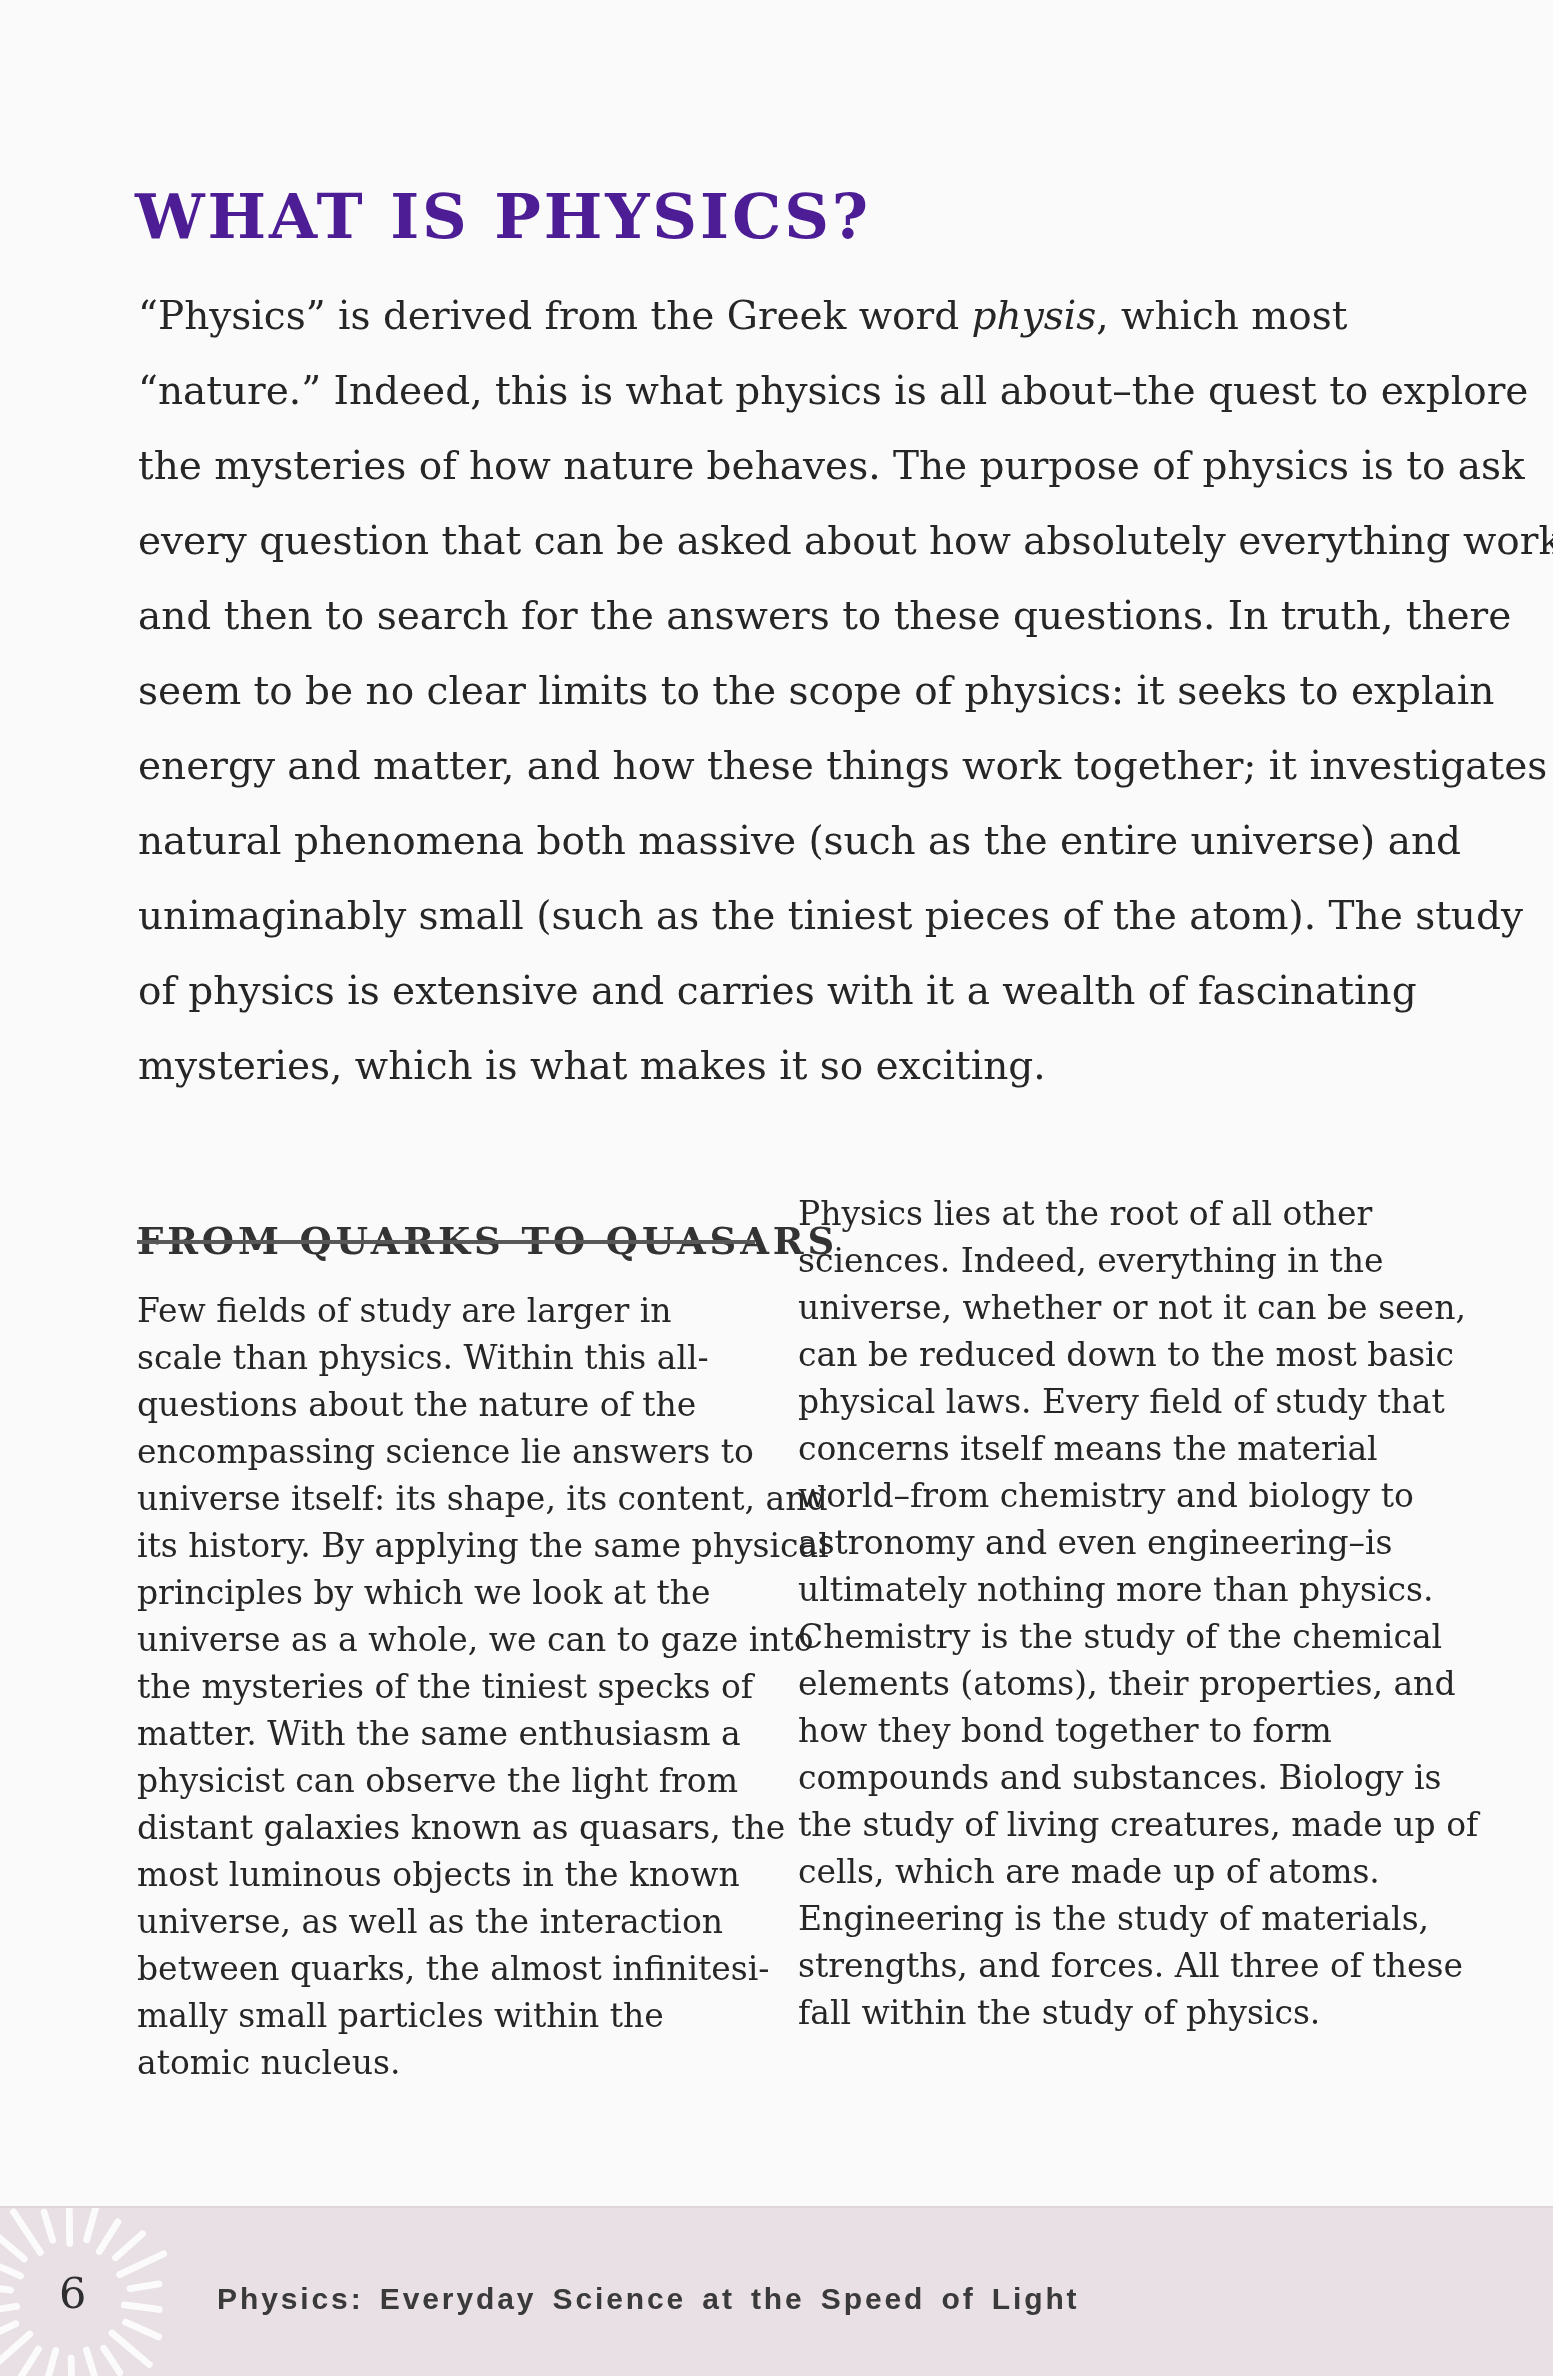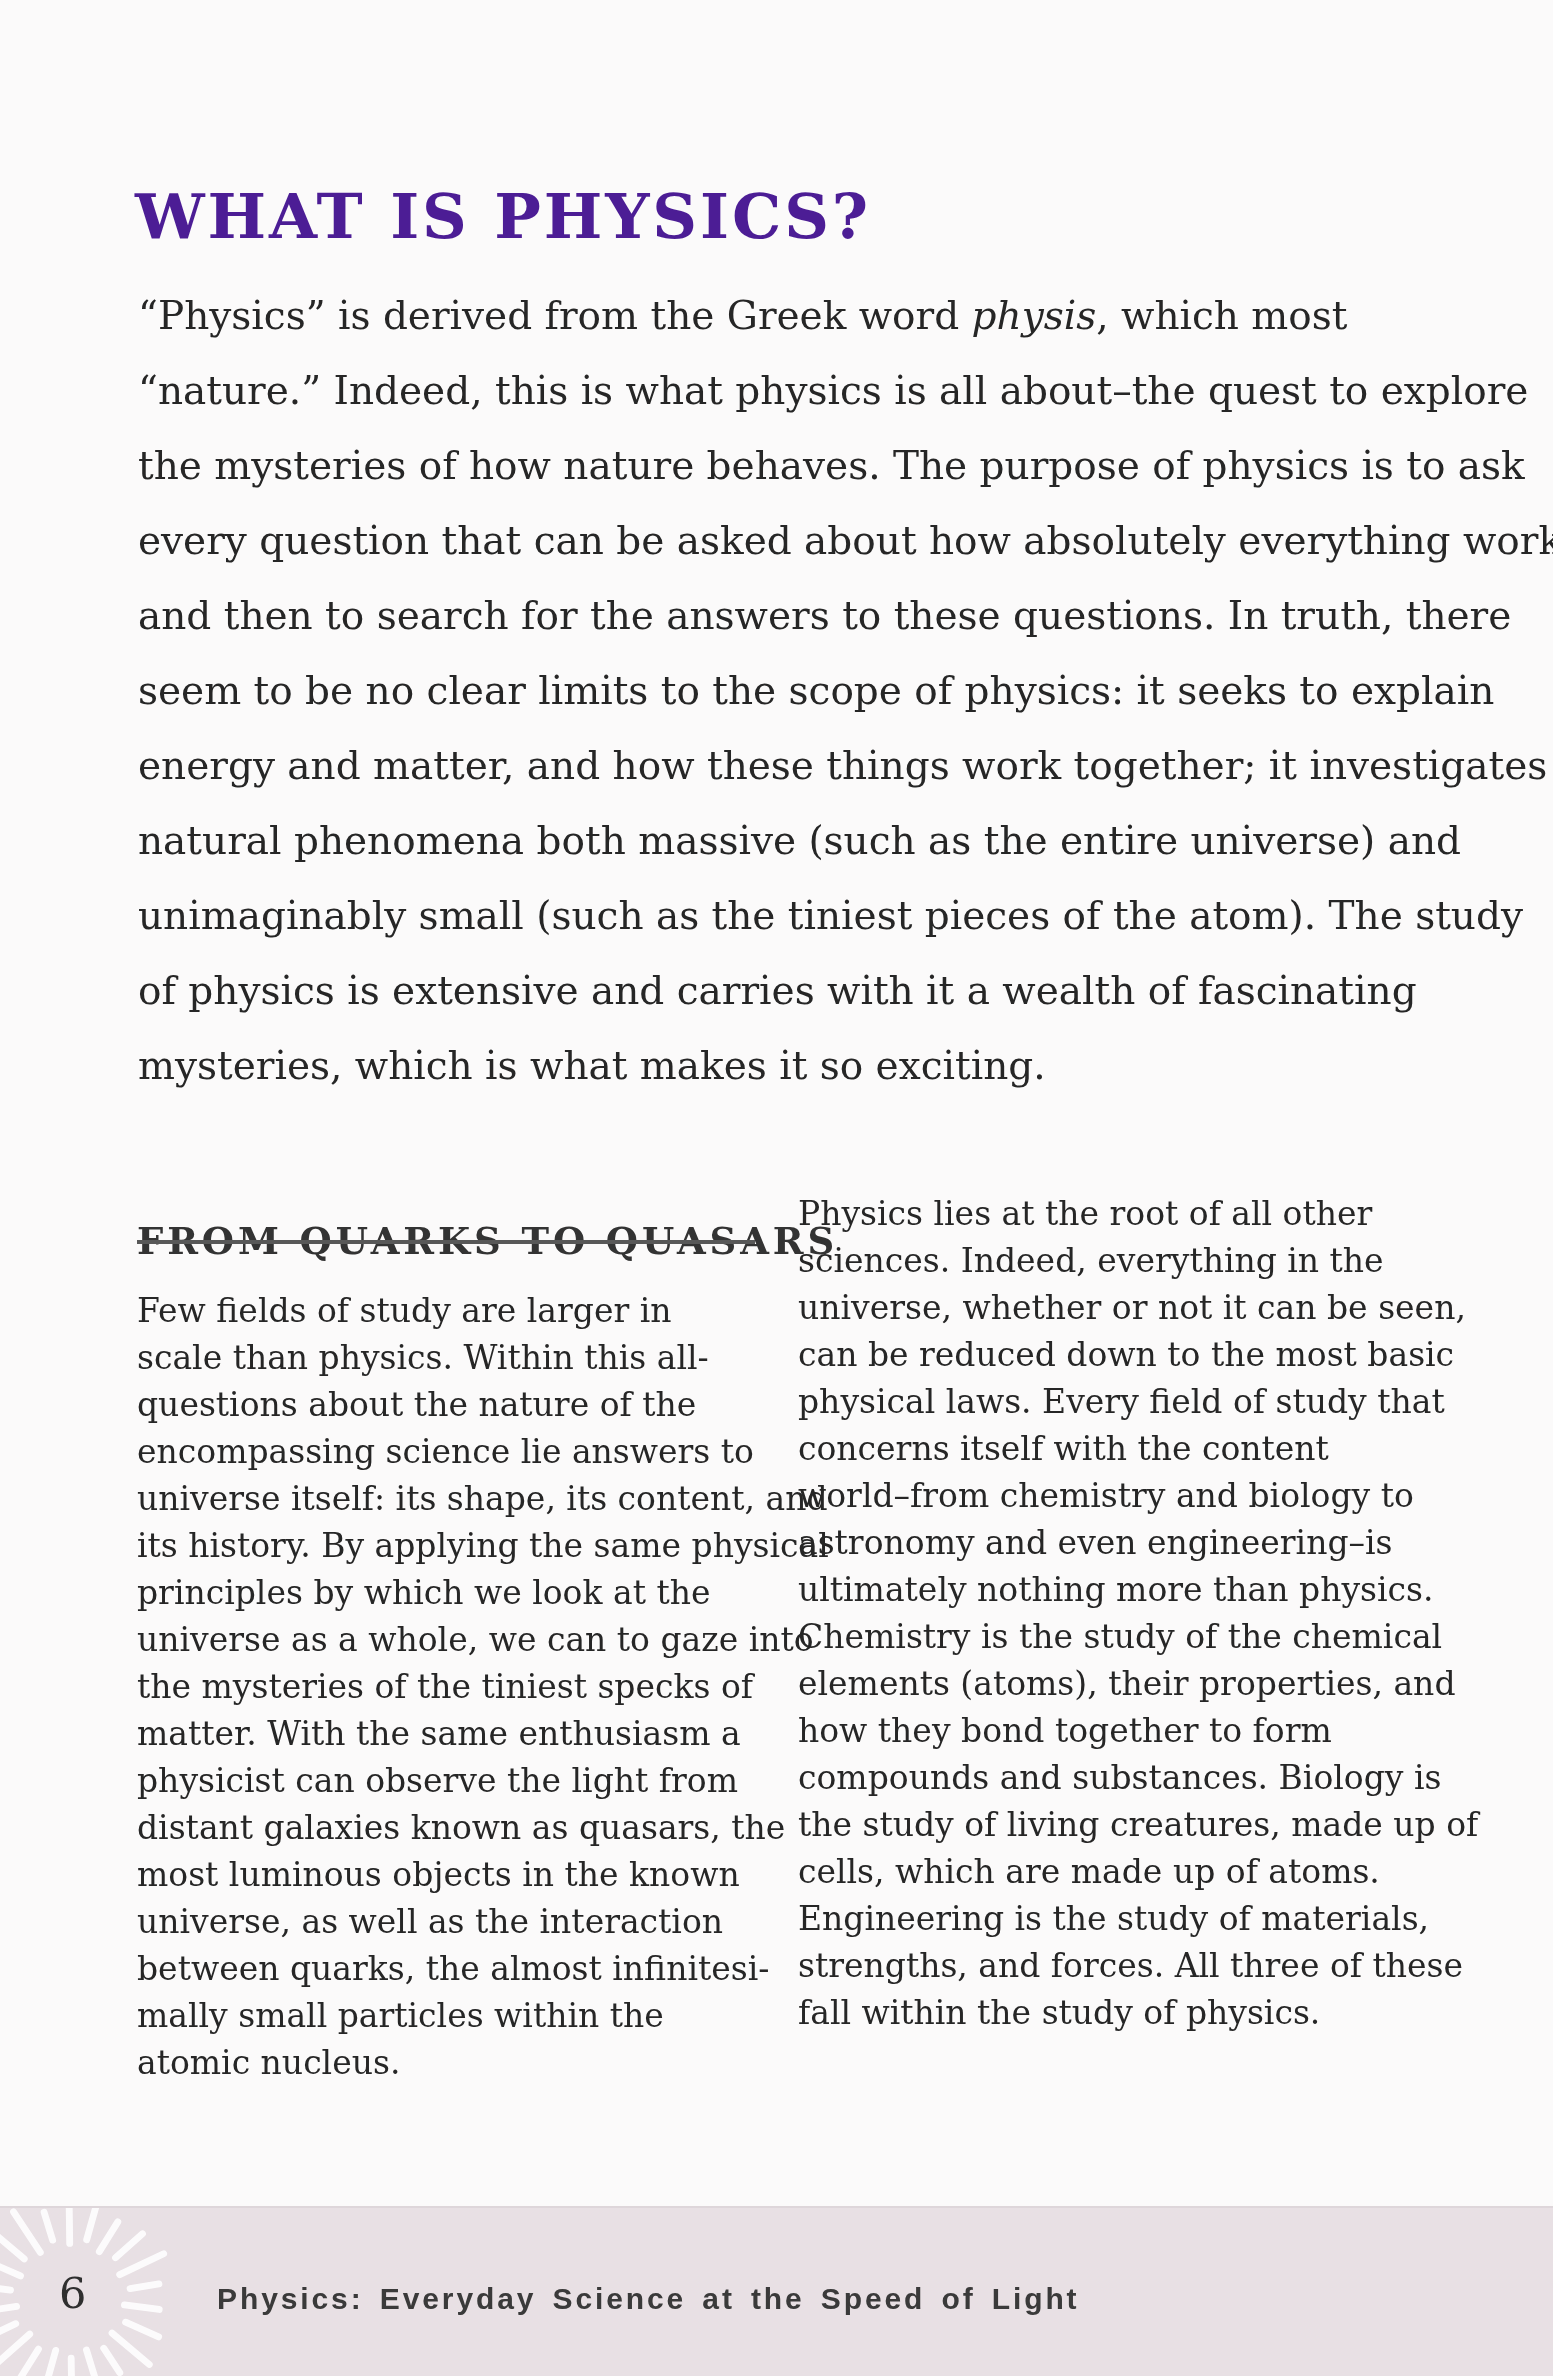--- a/index.html
+++ b/index.html
@@ -150,21 +150,21 @@
       <div class="col-line">between quarks, the almost infinitesi-</div>
       <div class="col-line">mally small particles within the</div>
       <div class="col-line">atomic nucleus.</div>
     </div>
   <div class="col col-right">
       <div class="col-line">Physics lies at the root of all other</div>
       <div class="col-line">sciences. Indeed, everything in the</div>
       <div class="col-line">universe, whether or not it can be seen,</div>
       <div class="col-line">can be reduced down to the most basic</div>
       <div class="col-line">physical laws. Every field of study that</div>
-      <div class="col-line">concerns itself with the content</div>
+      <div class="col-line">concerns itself means the material</div>
       <div class="col-line">world–from chemistry and biology to</div>
       <div class="col-line">astronomy and even engineering–is</div>
       <div class="col-line">ultimately nothing more than physics.</div>
       <div class="col-line">Chemistry is the study of the chemical</div>
       <div class="col-line">elements (atoms), their properties, and</div>
       <div class="col-line">how they bond together to form</div>
       <div class="col-line">compounds and substances. Biology is</div>
       <div class="col-line">the study of living creatures, made up of</div>
       <div class="col-line">cells, which are made up of atoms.</div>
       <div class="col-line">Engineering is the study of materials,</div>

